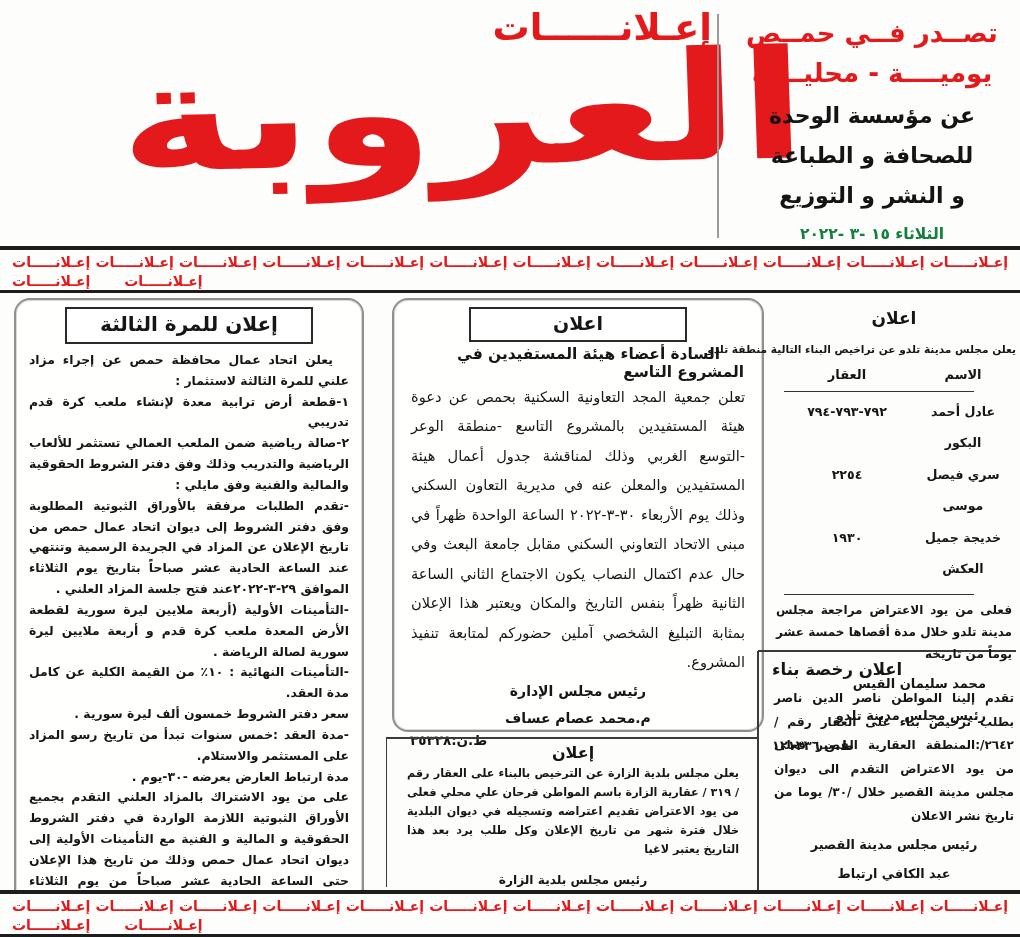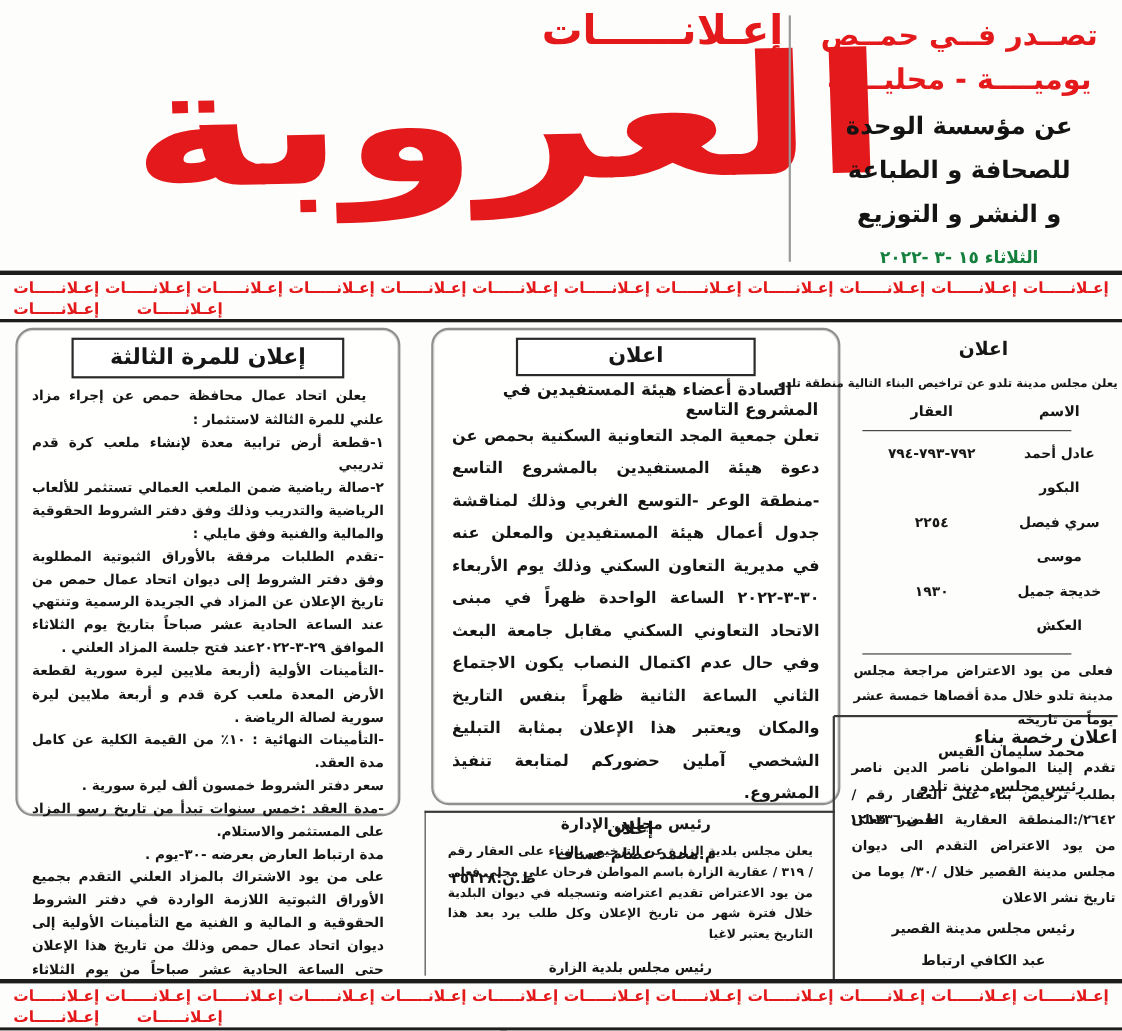--- a/index.html
+++ b/index.html
@@ -25,33 +25,33 @@
           padding:3px 12px 1px;background:#fdfdfb;}
   .banner-top{top:246px;}
   .banner-bottom{top:890px;}
   .banner-row1{display:flex;justify-content:space-between;overflow:hidden;white-space:nowrap;
                color:#e3191c;font-weight:bold;font-size:14px;line-height:1.35;}
   .banner-row2{display:flex;justify-content:flex-end;gap:34px;overflow:hidden;white-space:nowrap;
                color:#e3191c;font-weight:bold;font-size:14px;line-height:1.3;}
   
   .adbox{position:absolute;box-sizing:border-box;border:2.5px solid #8f8f8f;border-radius:16px;
          background:#fffffe;box-shadow:inset 0 0 0 1px #d8d8d4;}
-  .left-box{left:14px;top:298px;width:350px;height:444px;}
+  .left-box{left:14px;top:298px;width:350px;height:640px;}
   .mid-box{left:392px;top:298px;width:372px;height:434px;}
   .title-plate{border:2px solid #2a2a2a;background:#fff;text-align:center;
                font-weight:bold;margin:7px auto 3px;padding:3px 6px 6px;}
   .left-title{width:232px;font-size:20px;}
   .mid-title{width:202px;font-size:19px;}
   .left-body{padding:3px 13px 0;font-size:12.4px;font-weight:bold;line-height:1.68;text-align:justify;}
   .left-body p{margin:0;}
   .p-indent{text-indent:16px;}
   .sig{text-align:center;font-weight:bold;}
   .phone{text-align:left;font-weight:bold;direction:rtl;}
   .mid-intro{margin:3px 18px 0;font-size:15.4px;font-weight:bold;text-align:right;text-indent:24px;}
-  .mid-body{padding:1px 17px 0;font-size:14.6px;font-weight:bold;line-height:2.02;text-align:justify;}
+  .mid-body{padding:1px 17px 0;font-size:14.6px;font-weight:normal;line-height:2.02;text-align:justify;}
   .mid-body p{margin:0;}
   .mid-sig{font-size:14px;line-height:1.9;margin-top:1px;}
   .mid-phone{font-size:13.5px;padding:0 16px;}
   
   .mid-ad2{position:absolute;left:386px;top:737px;width:373px;height:150px;box-sizing:border-box;
            border-top:2px solid #3a3a3a;border-left:1.5px solid #3a3a3a;padding:3px 20px 0;}
   .mid2-title{text-align:center;font-size:16px;font-weight:bold;margin:1px 0 2px;}
   .mid2-body{font-size:11.2px;font-weight:bold;line-height:1.7;text-align:justify;margin:0;}
   .mid2-sig{font-size:12.2px;line-height:1.6;margin-top:12px;}
   .mid2-phone{font-size:12.5px;margin-top:1px;}
@@ -62,21 +62,21 @@
   .r1-intro{font-size:10.6px;font-weight:bold;text-align:center;white-space:nowrap;margin-top:15px;}
   .r1-head,.r1-row{display:flex;align-items:baseline;padding:0 6px;font-weight:bold;}
   .r1-head{font-size:13px;margin-top:12px;}
   .col-name{flex:1;text-align:center;}
   .col-prop{width:138px;text-align:center;}
   .r1-hr{border:none;border-top:1.5px solid #333;margin:9px 42px 4px 12px;}
   .r1-row{font-size:12.6px;line-height:2.5;}
   .r1-outro{font-size:12px;font-weight:bold;text-align:justify;line-height:1.85;margin:4px 4px 0;}
   .r1-sig{text-align:right;padding-right:30px;font-size:13px;font-weight:bold;line-height:1.9;margin-top:7px;}
   .r1-phone{font-size:13px;margin-top:9px;}
-  .r2-title{text-align:right;font-weight:bold;font-size:16.5px;margin:2px 0 0;}
+  .r2-title{text-align:left;font-weight:bold;font-size:16.5px;margin:2px 0 0;}
   .r2-body{font-size:12.1px;font-weight:bold;text-align:justify;line-height:1.95;margin:8px 2px 0;}
   .r2-sig{font-size:12.8px;line-height:1.85;margin-top:5px;}
   .r2-phone{font-size:12.8px;margin-top:4px;}
   .sep-vline{position:absolute;left:757px;top:651px;width:2px;height:239px;background:#3a3a3a;}
   .sep-hline{position:absolute;left:758px;top:650px;width:258px;height:2px;background:#3a3a3a;}
 </style>
 </head>
 <body>
 
 <div class="page">

